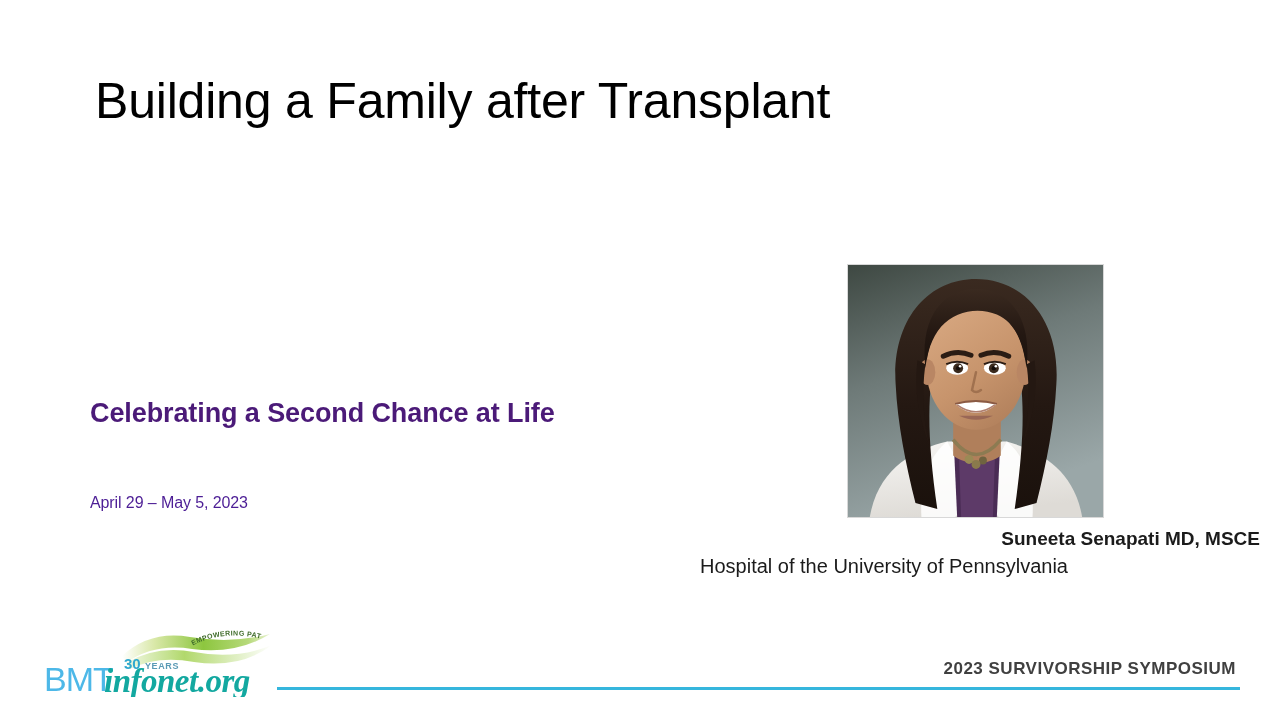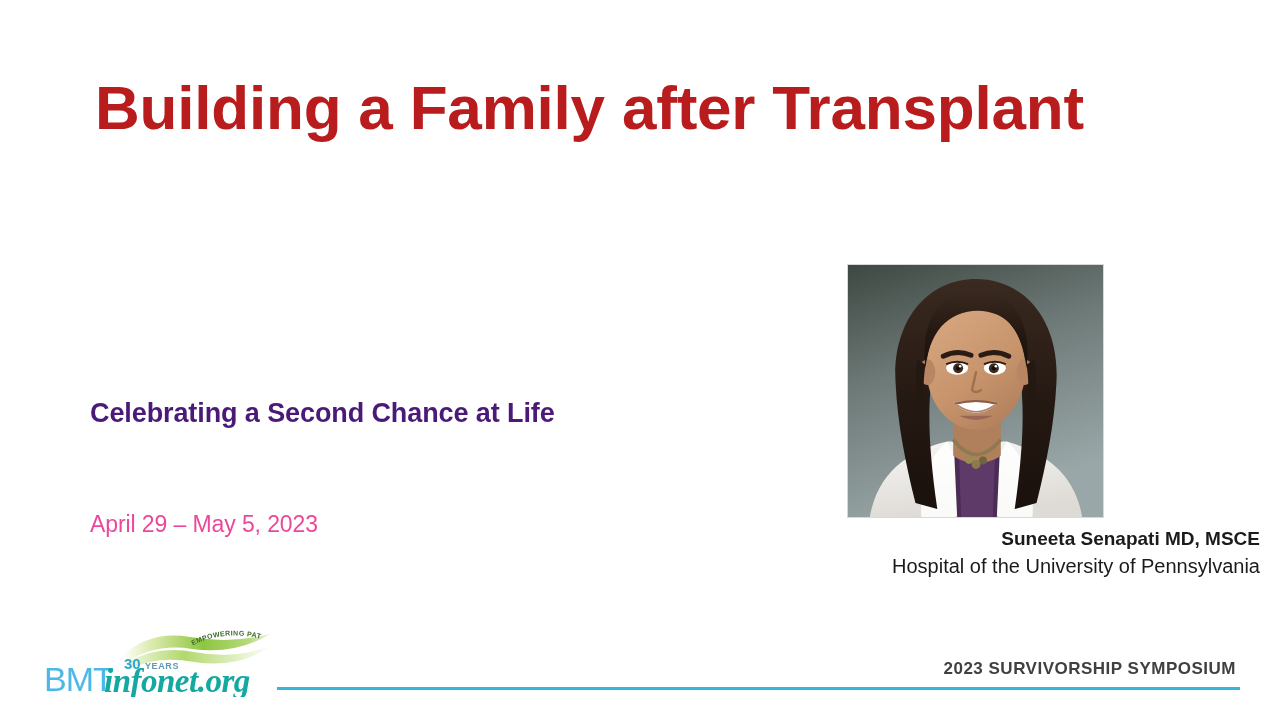--- a/index.html
+++ b/index.html
@@ -18,23 +18,23 @@
     position: absolute;
     inset: 0;
     background: #ffffff;
   }
 
   
   .slide-title {
     position: absolute;
     left: 95px;
     top: 72px;
-    font-size: 62px;
-    font-weight: 700;
-    color: #b91c1c;
+    font-size: 50px;
+    font-weight: 400;
+    color: #000000;
     letter-spacing: -0.2px;
     white-space: nowrap;
     font-family: "Liberation Sans", sans-serif;
   }
 
   
   .event-heading {
     position: absolute;
     left: 90px;
     top: 392px;
@@ -43,24 +43,24 @@
     font-weight: bold;
     color: #4b1a78;
     line-height: 1.62;
     letter-spacing: -0.1px;
   }
   .event-heading .line2 { display: block; }
 
   .event-date {
     position: absolute;
     left: 90px;
-    top: 511px;
-    font-size: 23px;
+    top: 494px;
+    font-size: 16px;
     font-weight: 400;
-    color: #ec4899;
+    color: #4c1d95;
     letter-spacing: -0.1px;
     white-space: nowrap;
   }
 
   
   .speaker-photo {
     position: absolute;
     left: 847px;
     top: 264px;
     width: 257px;
@@ -81,21 +81,21 @@
     font-size: 19px;
     font-weight: bold;
     color: #1b1b1b;
     white-space: nowrap;
   }
   .speaker-affiliation {
     position: absolute;
     left: 700px;
     top: 555px;
     width: 560px;
-    text-align: right;
+    text-align: left;
     font-size: 20px;
     font-weight: 400;
     color: #1b1b1b;
     white-space: nowrap;
   }
 
   
   .footer-rule {
     position: absolute;
     left: 277px;

